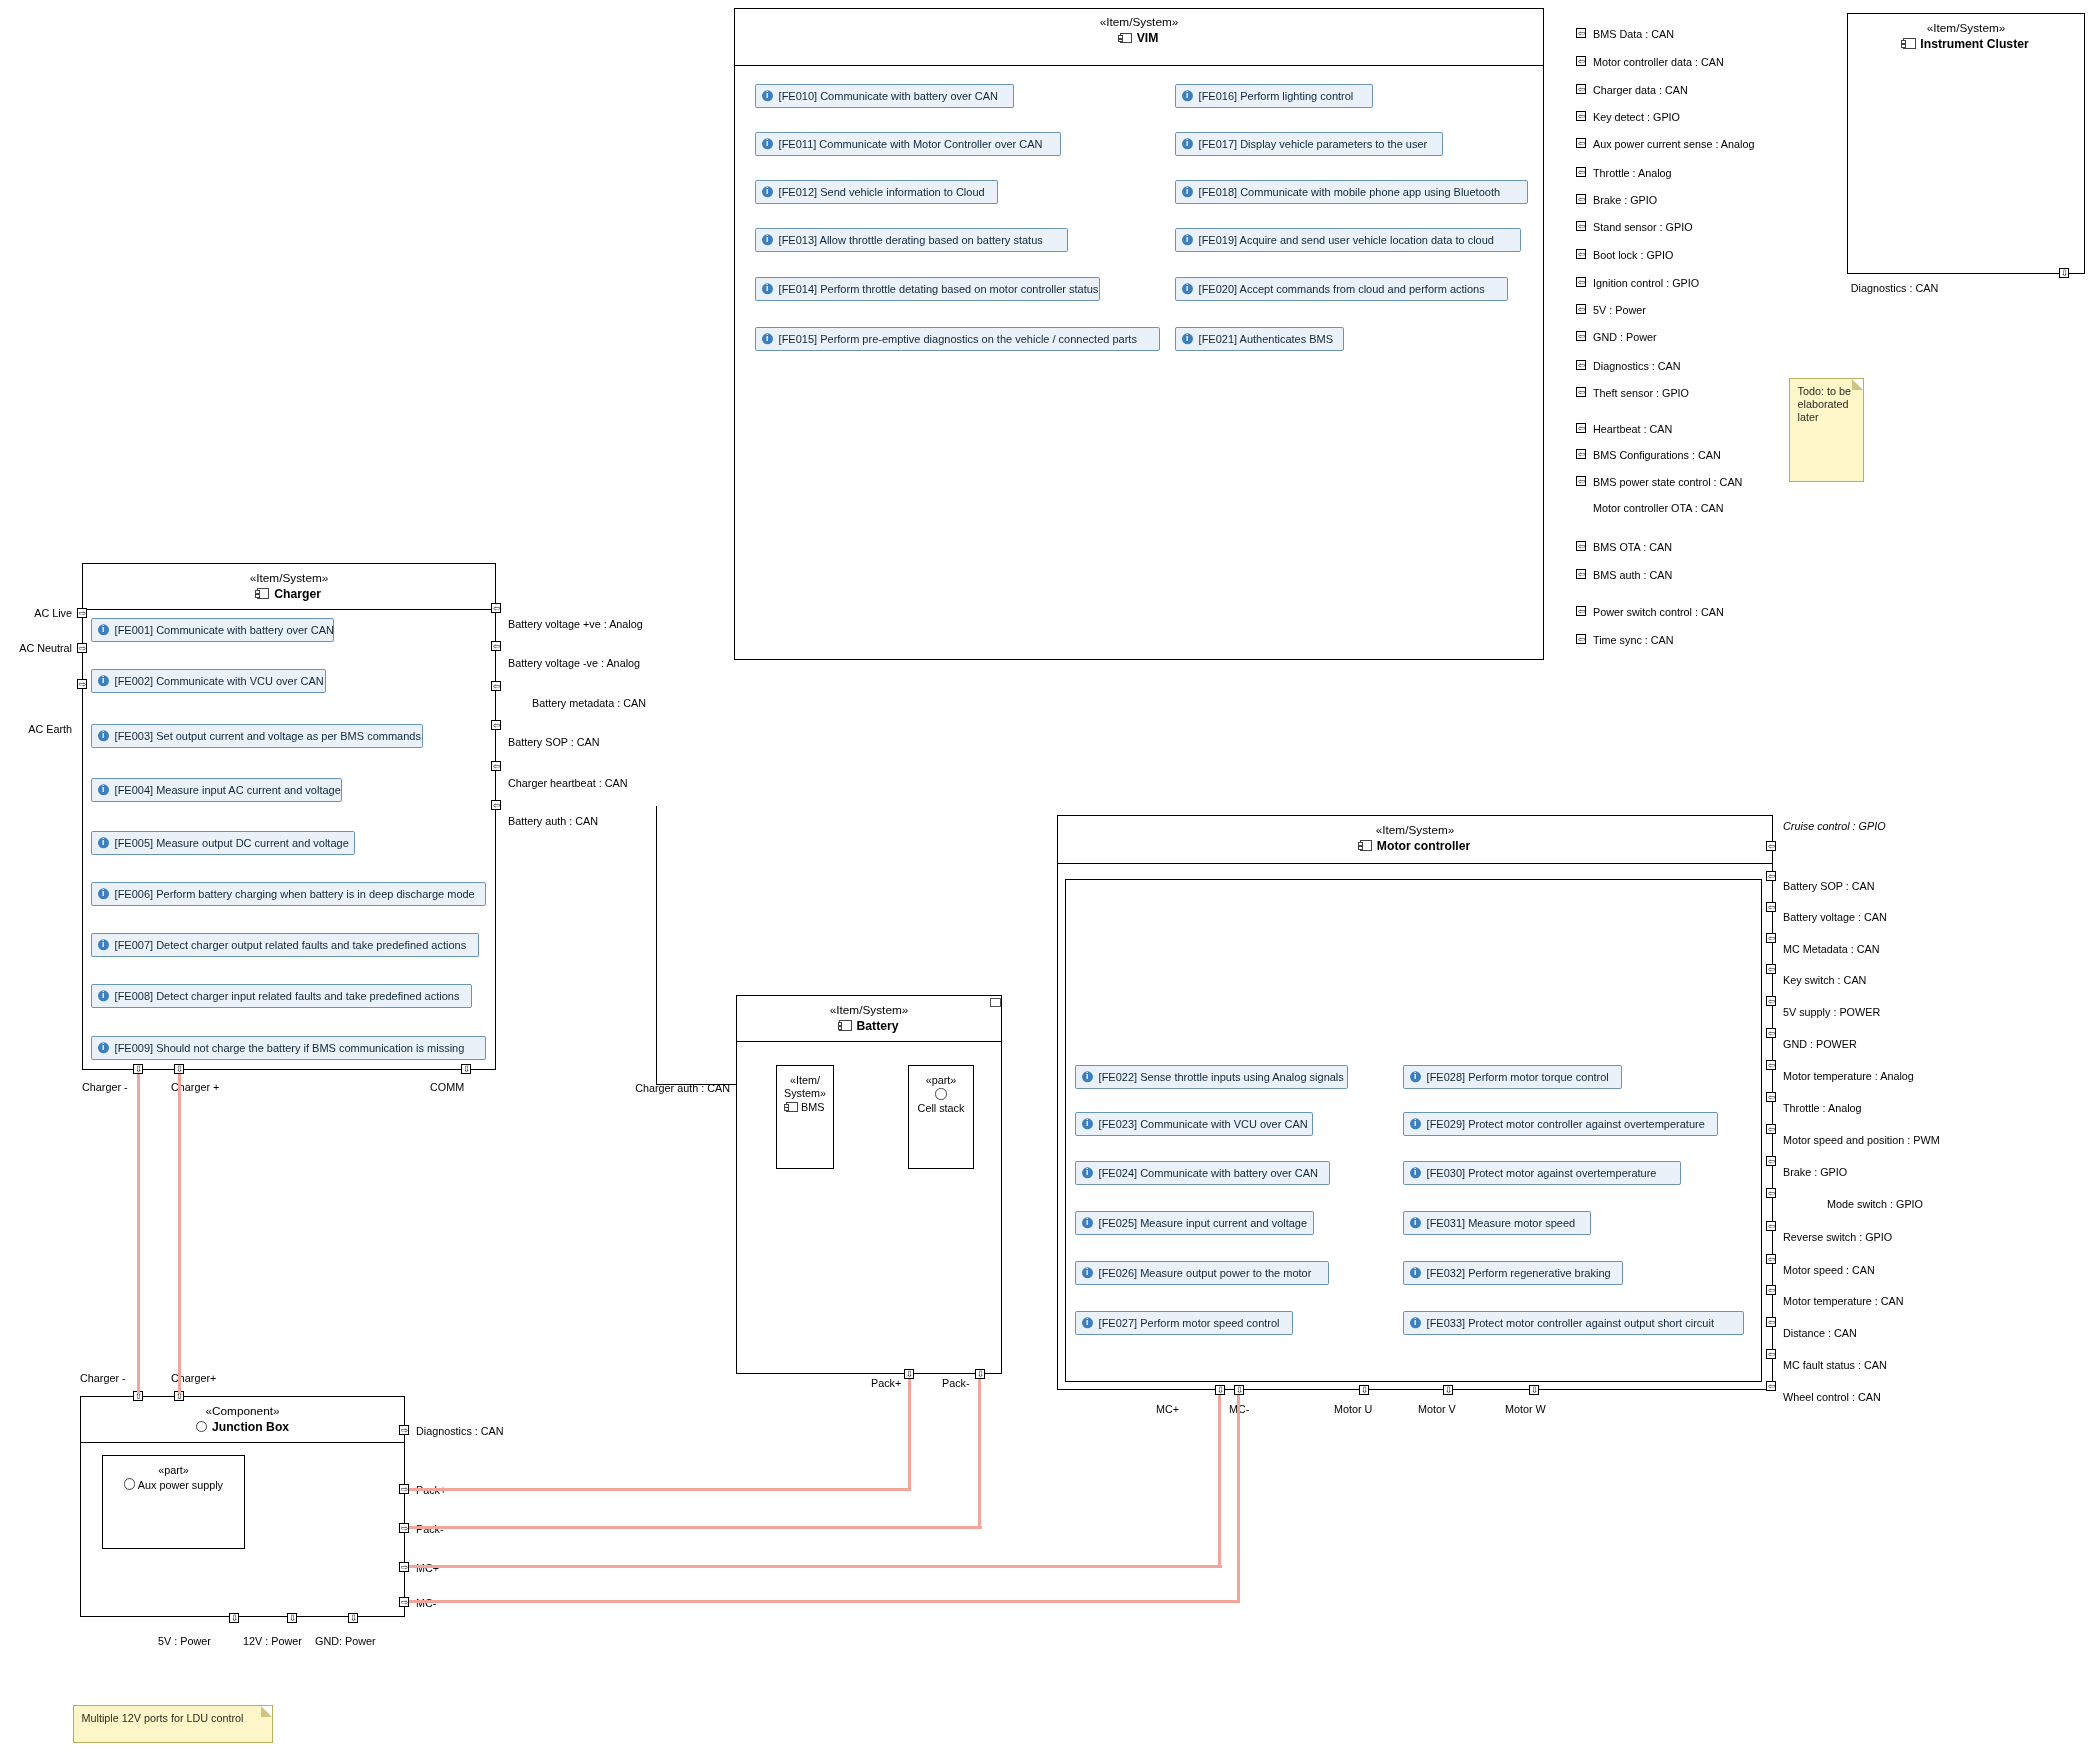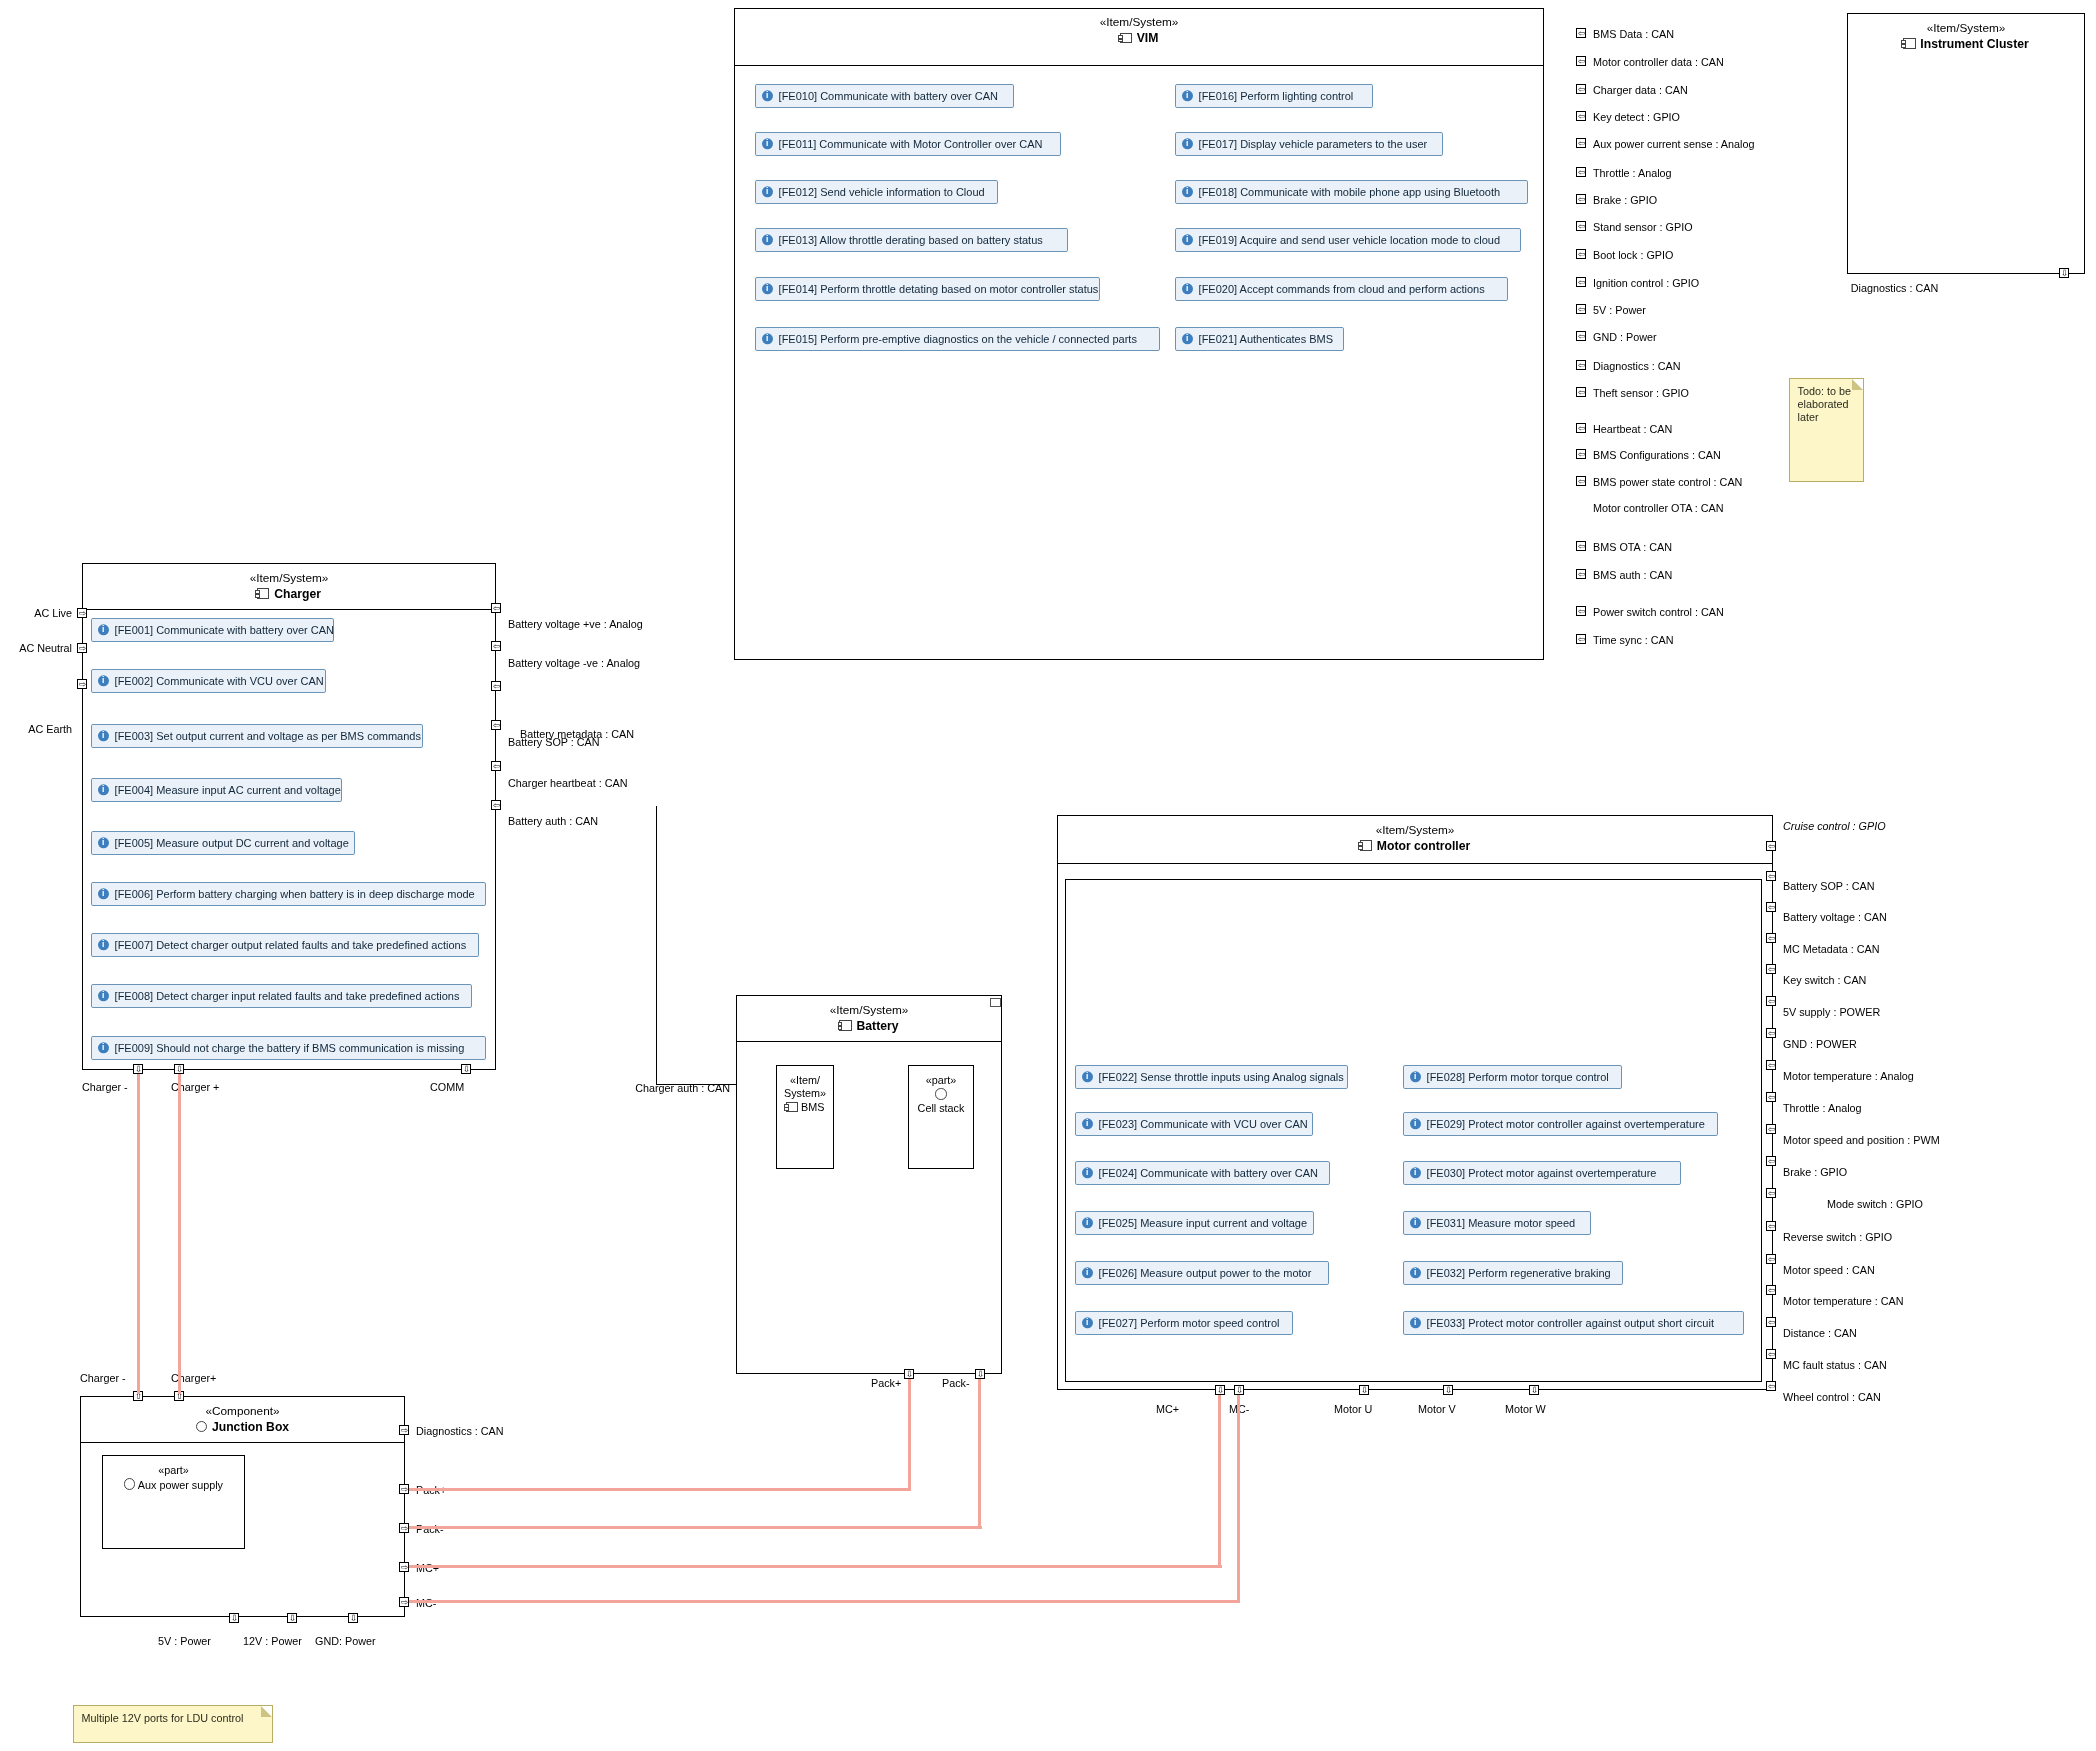--- a/index.html
+++ b/index.html
@@ -73,21 +73,21 @@
     <span class="bullet">i</span>
     <span>[FE016] Perform lighting control</span></div>
   <div class="fe" style="left:1175px;top:132px;width:268px;">
     <span class="bullet">i</span>
     <span>[FE017] Display vehicle parameters to the user</span></div>
   <div class="fe" style="left:1175px;top:180px;width:353px;">
     <span class="bullet">i</span>
     <span>[FE018] Communicate with mobile phone app using Bluetooth</span></div>
   <div class="fe" style="left:1175px;top:228px;width:346px;">
     <span class="bullet">i</span>
-    <span>[FE019] Acquire and send user vehicle location mode to cloud</span></div>
+    <span>[FE019] Acquire and send user vehicle location data to cloud</span></div>
   <div class="fe" style="left:1175px;top:277px;width:333px;">
     <span class="bullet">i</span>
     <span>[FE020] Accept commands from cloud and perform actions</span></div>
   <div class="fe" style="left:1175px;top:327px;width:169px;">
     <span class="bullet">i</span>
     <span>[FE021] Authenticates BMS</span></div>
 
   <div>
     <div class="port" style="left:1576px;top:28px;">
         <span class="arw">⇦</span>
@@ -274,21 +274,21 @@
       <span class="arw">⇦</span>
     </div>
   <div class="plabel right" style="left:508px;top:618px;">Battery voltage +ve : Analog</div>
   <div class="port" style="left:491px;top:641px;">
       <span class="arw">⇦</span>
     </div>
   <div class="plabel right" style="left:508px;top:657px;">Battery voltage -ve : Analog</div>
   <div class="port" style="left:491px;top:681px;">
       <span class="arw">⇦</span>
     </div>
-  <div class="plabel right" style="left:520px;top:697px;margin-top:31px;">Battery metadata : CAN</div>
+  <div class="plabel right" style="left:532px;top:697px;">Battery metadata : CAN</div>
   <div class="port" style="left:491px;top:720px;">
       <span class="arw">⇦</span>
     </div>
   <div class="plabel right" style="left:508px;top:736px;">Battery SOP : CAN</div>
   <div class="port" style="left:491px;top:761px;">
       <span class="arw">⇦</span>
     </div>
   <div class="plabel right" style="left:508px;top:777px;">Charger heartbeat : CAN</div>
   <div class="port" style="left:491px;top:800px;">
       <span class="arw">⇦</span>

